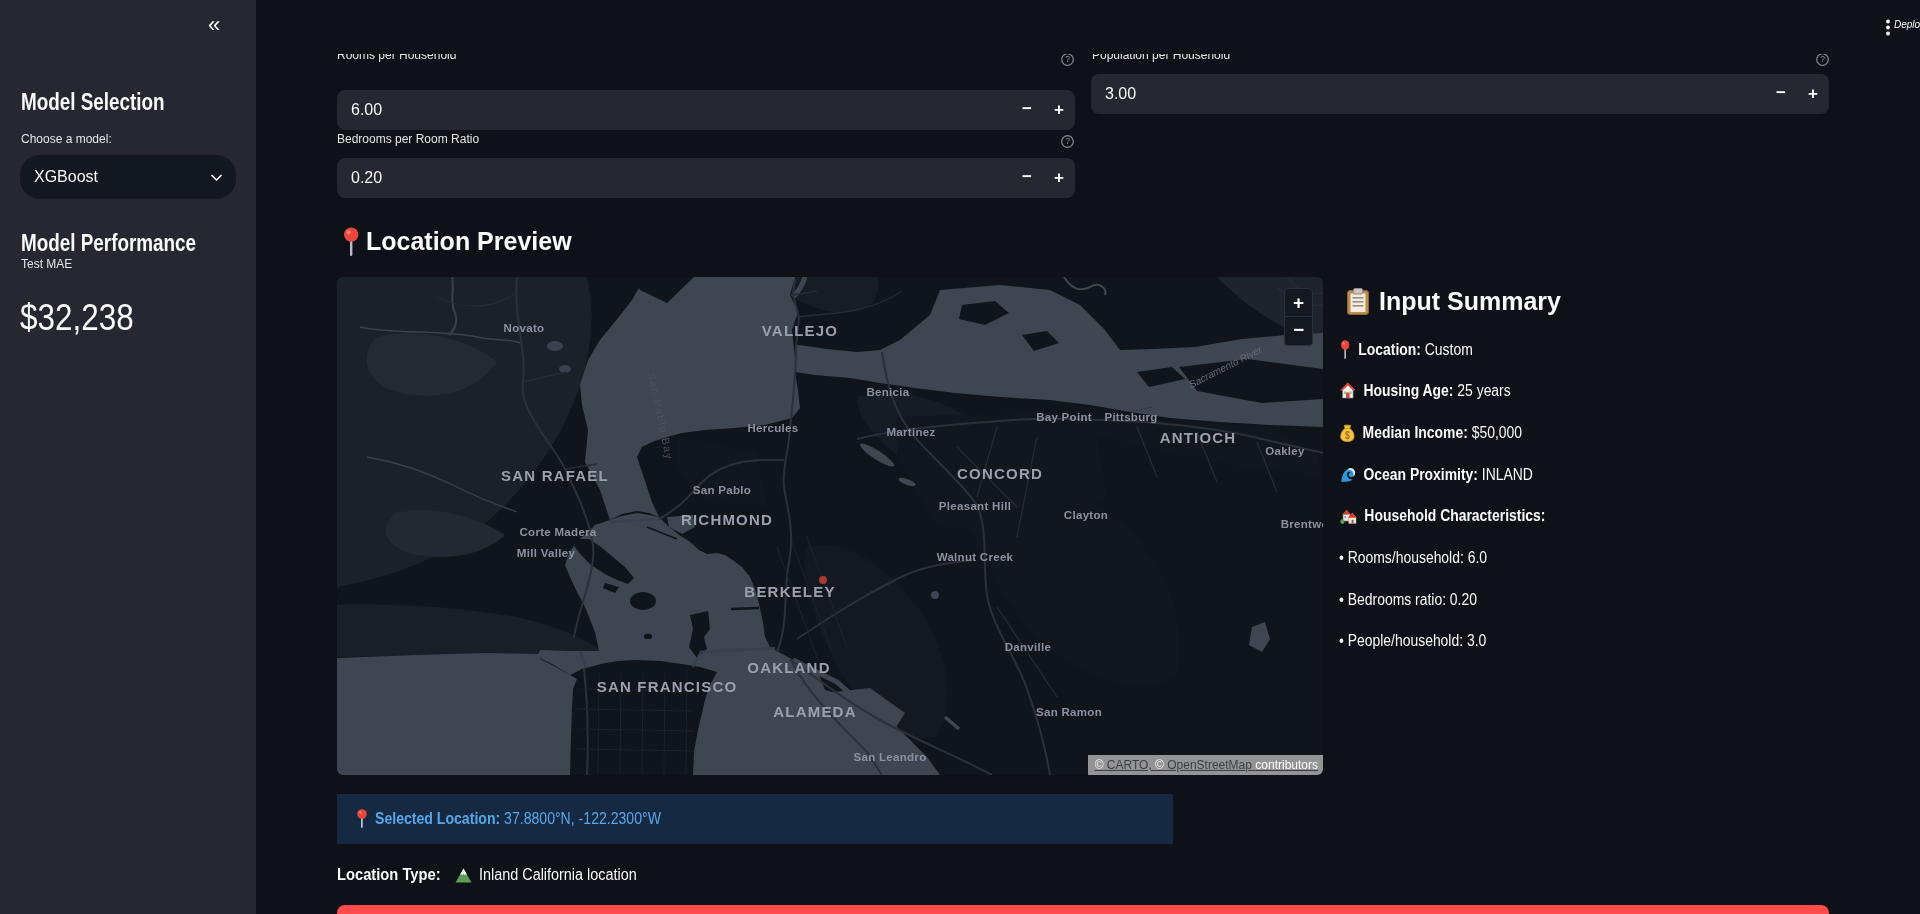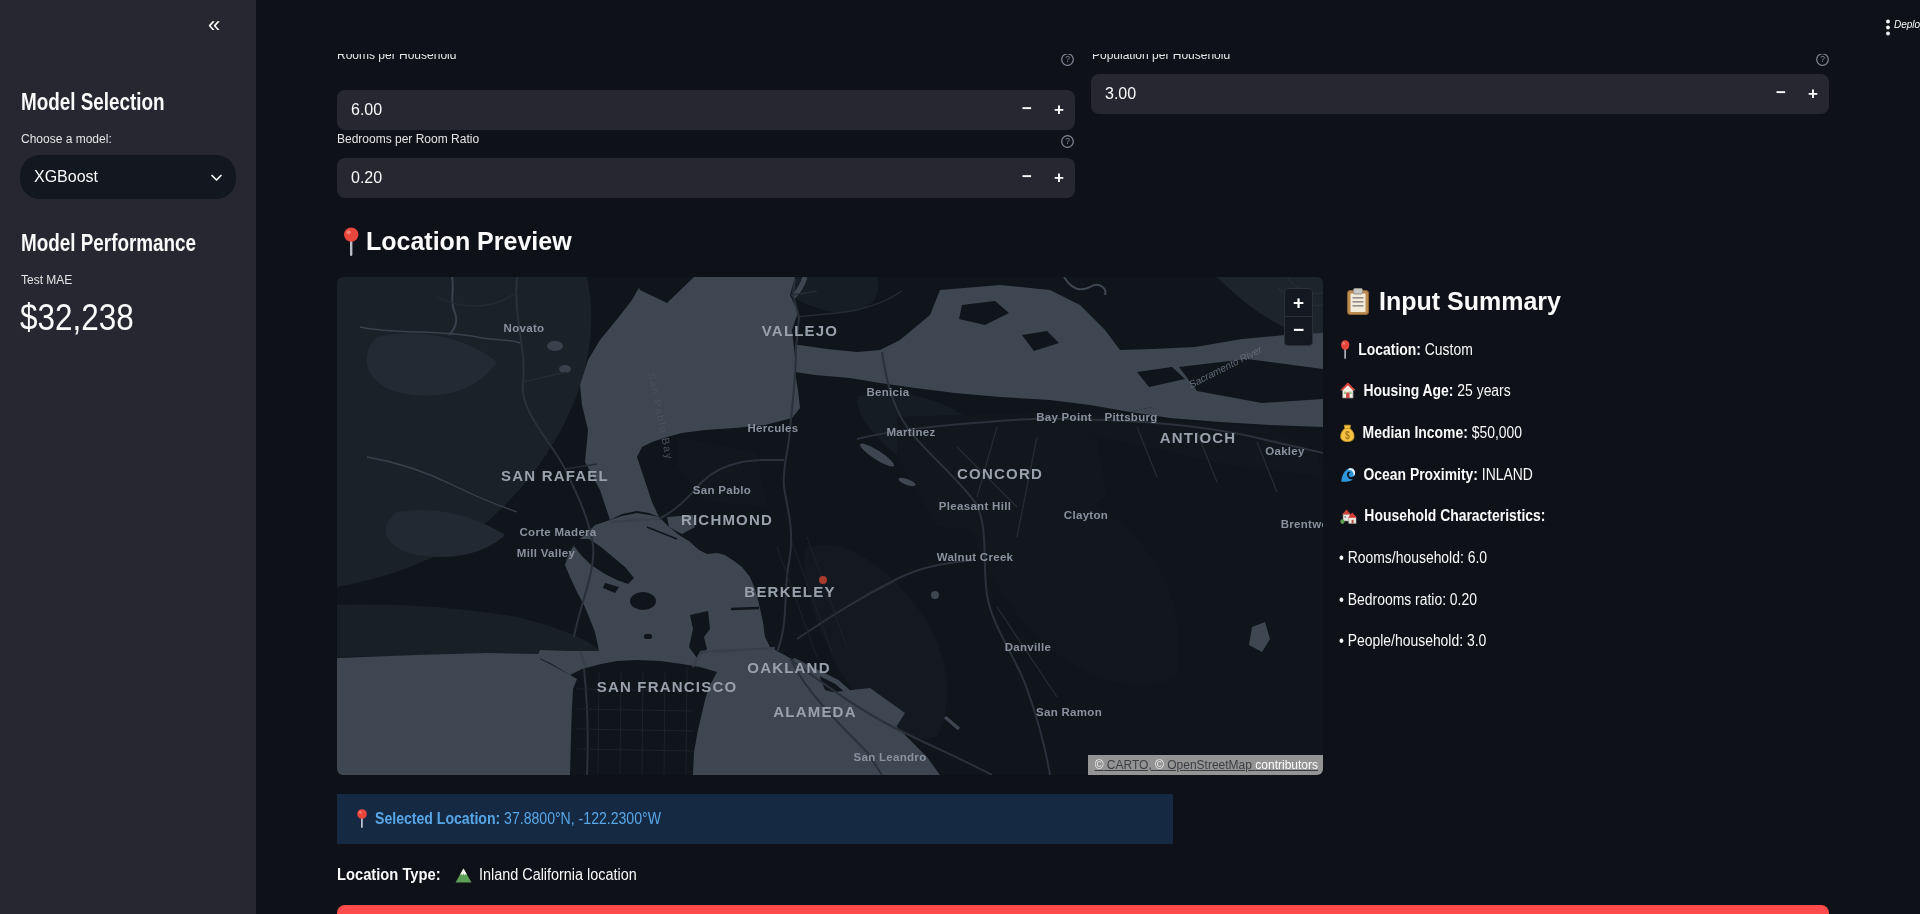--- a/index.html
+++ b/index.html
@@ -24,21 +24,21 @@
   <div class="abs" style="left:208px; top:12px; font-size:22px; color:#fafafa;">«</div>
   <div class="abs h3" style="left:21px; top:89px;">Model Selection</div>
   <div class="abs lbl" style="left:21px; top:132px;">Choose a model:</div>
   <div class="abs" style="left:20px; top:155px; width:216px; height:44px; background:#131720; border-radius:20px;">
     <span style="position:absolute; left:14px; top:0; line-height:44px; font-size:16px;">XGBoost</span>
     <svg style="position:absolute; right:12px; top:15px;" width="15" height="15" viewBox="0 0 15 15">
         <path d="M3 5.5 L7.5 10 L12 5.5" stroke="#fafafa" stroke-width="1.7" fill="none" stroke-linecap="round" stroke-linejoin="round"></path>
       </svg>
   </div>
   <div class="abs h3" style="left:21px; top:230px;">Model Performance</div>
-  <div class="abs lbl" style="left:21px; top:273px;">Test MAE</div>
+  <div class="abs lbl" style="left:21px; top:257px;">Test MAE</div>
   <div class="abs" style="left:20px; top:297px; font-size:37px; color:#fafafa; transform:scaleX(0.85); transform-origin:0 50%;">$32,238</div>
 </div>
 
 <div id="main" style="position:absolute; left:256px; top:0; width:1664px; height:914px;">
 
   <div class="abs lbl" style="left:81px; top:48px; z-index:1;">Rooms per Household</div>
   <div class="abs lbl" style="left:836px; top:48px; z-index:1;">Population per Household</div>
   <svg class="abs" style="left:805px; top:53px; z-index:1;" width="13" height="13" viewBox="0 0 13 13">
       <circle cx="6.5" cy="6.5" r="5.8" fill="none" stroke="#848b98" stroke-width="1.2"></circle>
       <text x="6.5" y="9.4" font-size="8.5" fill="#848b98" text-anchor="middle" font-family="Liberation Sans">?</text>

